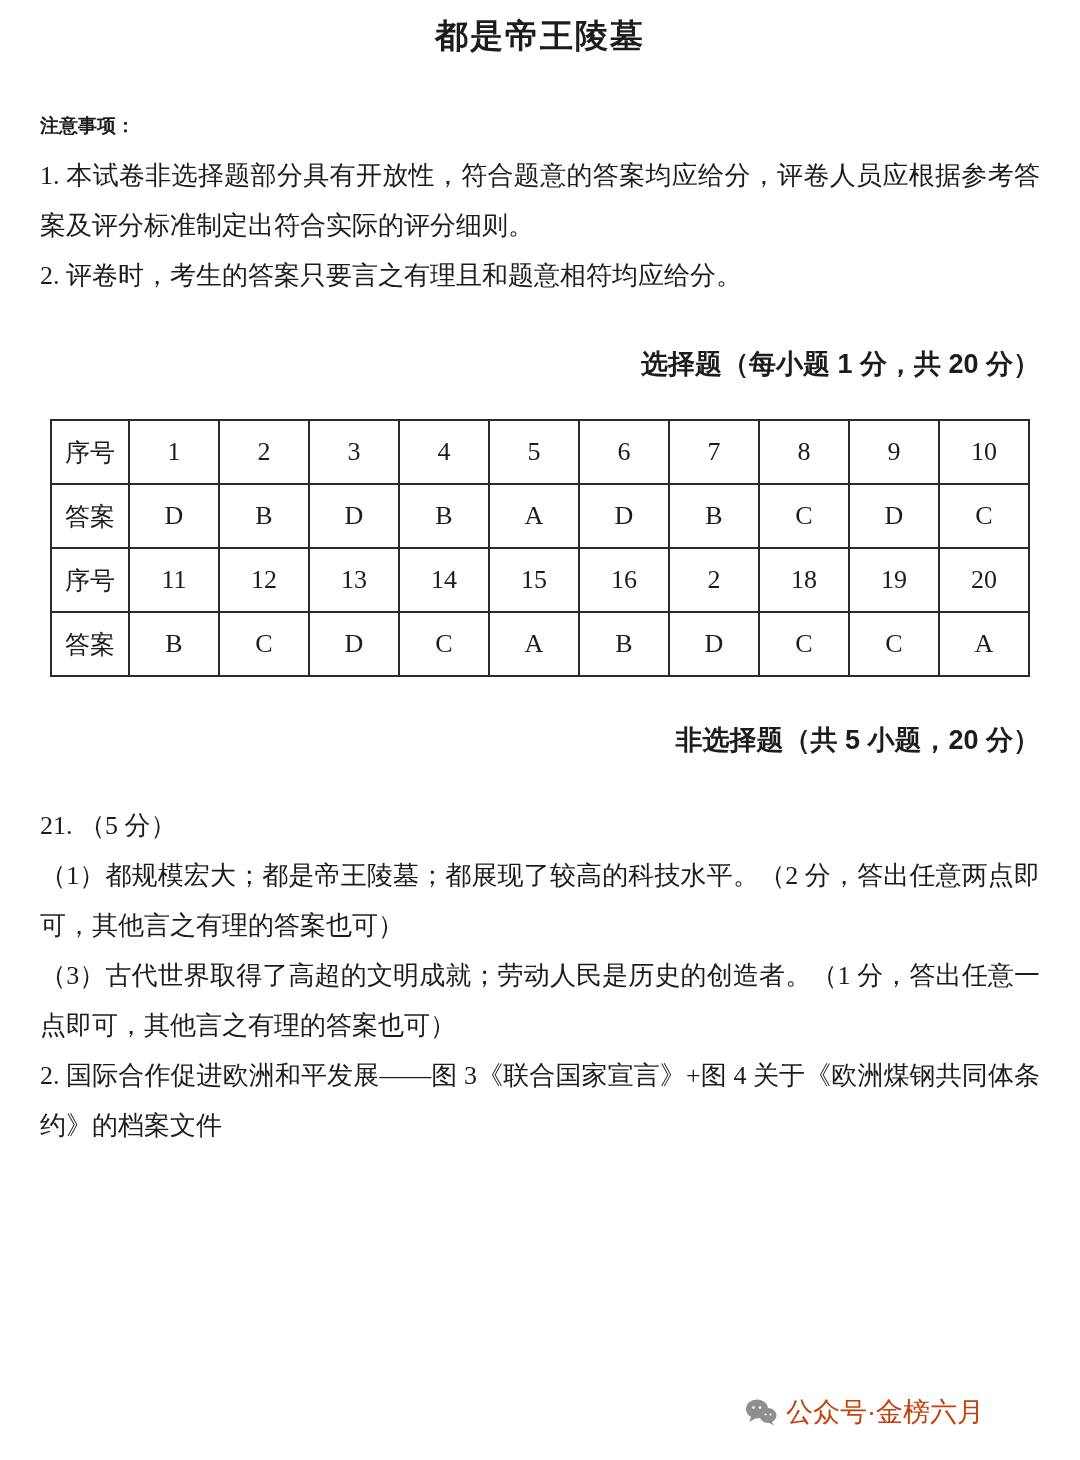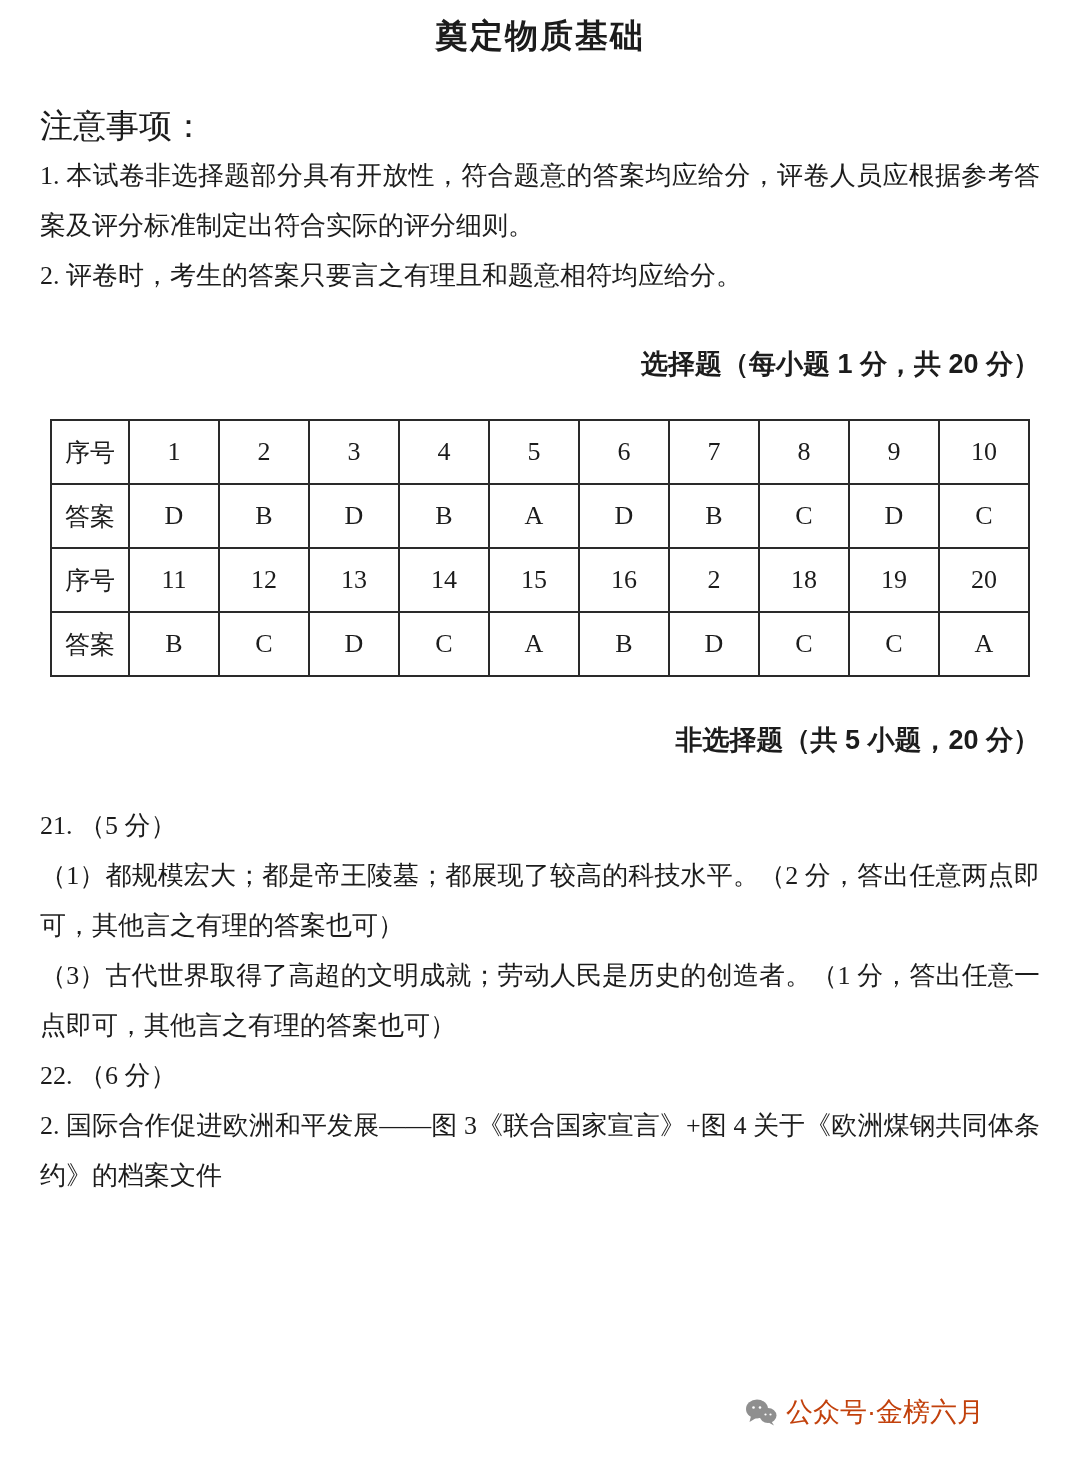--- a/index.html
+++ b/index.html
@@ -18,22 +18,22 @@
     font-family: "Liberation Sans", "DejaVu Sans", sans-serif;
     font-size: 33px;
     font-weight: bold;
     text-align: center;
     margin: 14px 0 0 0;
     letter-spacing: 2px;
   }
 
   .notes-heading {
     font-family: "Liberation Sans", "DejaVu Sans", sans-serif;
-    font-weight: normal;
-    font-size: 33px;
+    font-weight: bold;
+    font-size: 19px;
     margin: 42px 0 0 0;
     line-height: 50px;
   }
 
   p.body-line {
     font-size: 26px;
     line-height: 50px;
     margin: 0;
     text-align: justify;
   }
@@ -80,21 +80,21 @@
     background: rgba(255,255,255,0.85);
     padding: 2px 4px;
   }
   .watermark svg { display: block; }
 </style>
 </head>
 <body>
 
 <div class="page">
 
-  <h1 class="doc-title">奠定物质基础</h1>
+  <h1 class="doc-title">都是帝王陵墓</h1>
 
   <p class="notes-heading">注意事项：</p>
   <p class="body-line">1. 本试卷非选择题部分具有开放性，符合题意的答案均应给分，评卷人员应根据参考答案及评分标准制定出符合实际的评分细则。</p>
   <p class="body-line">2. 评卷时，考生的答案只要言之有理且和题意相符均应给分。</p>
 
   <h2 class="section-heading">选择题（每小题 1 分，共 20 分）</h2>
 
   <table class="answers">
     <tbody>
       <tr>
@@ -151,21 +151,20 @@
       </tr>
     </tbody>
   </table>
 
   <h2 class="section-heading">非选择题（共 5 小题，20 分）</h2>
 
   <div class="subjective-block">
     <p class="body-line">21. （5 分）</p>
     <p class="body-line">（1）都规模宏大；都是帝王陵墓；都展现了较高的科技水平。（2 分，答出任意两点即可，其他言之有理的答案也可）</p>
     <p class="body-line">（3）古代世界取得了高超的文明成就；劳动人民是历史的创造者。（1 分，答出任意一点即可，其他言之有理的答案也可）</p>
-    <p class="body-line">22. （6 分）</p>
     <p class="body-line">2. 国际合作促进欧洲和平发展——图 3《联合国家宣言》+图 4 关于《欧洲煤钢共同体条约》的档案文件</p>
   </div>
 
 </div>
 
 <div class="watermark">
   <span>
     <svg width="32" height="28" viewBox="0 0 32 28">
       <ellipse cx="12" cy="11" rx="11" ry="9.5" fill="#8f8f8f"></ellipse>
       <polygon points="6,18 4.5,24 12,19.5" fill="#8f8f8f"></polygon>

